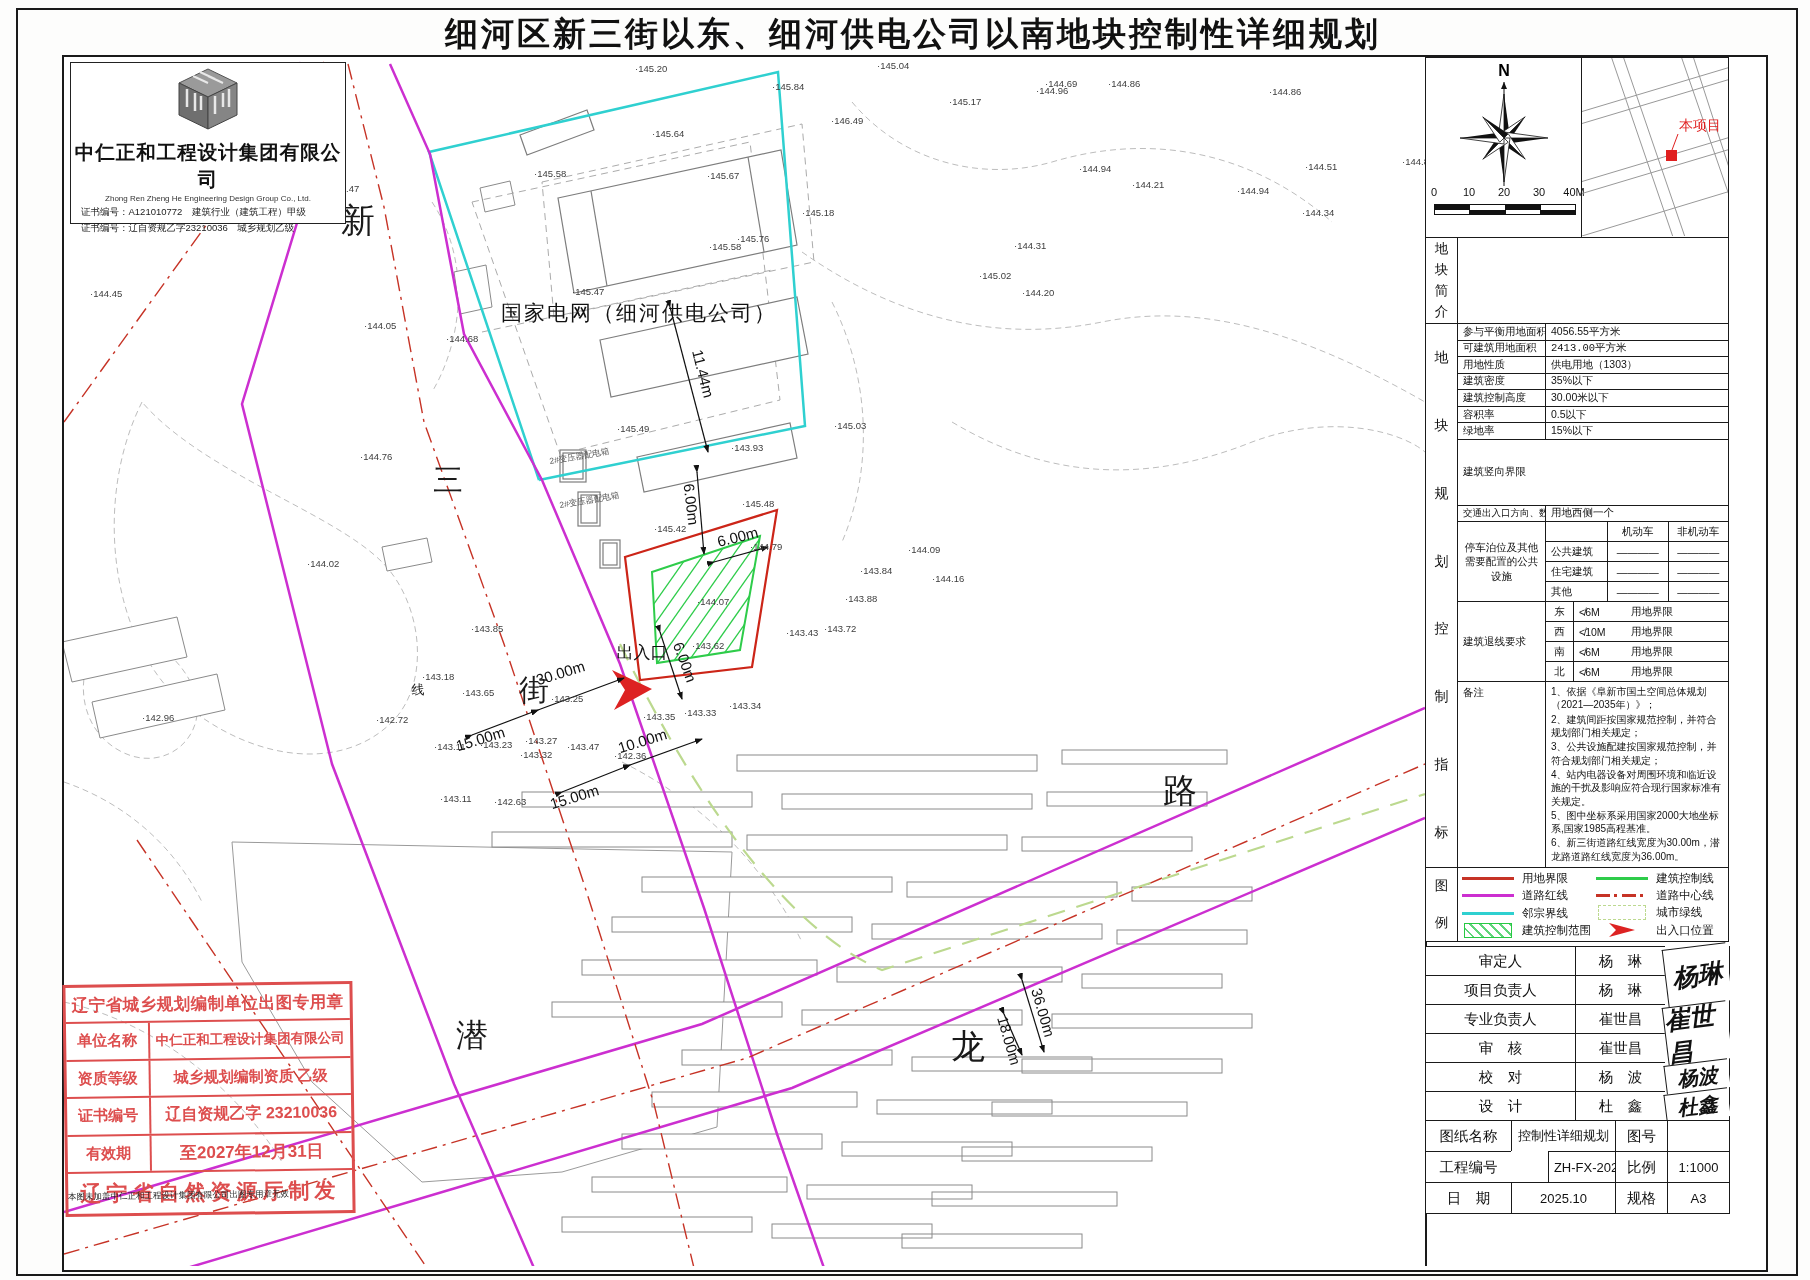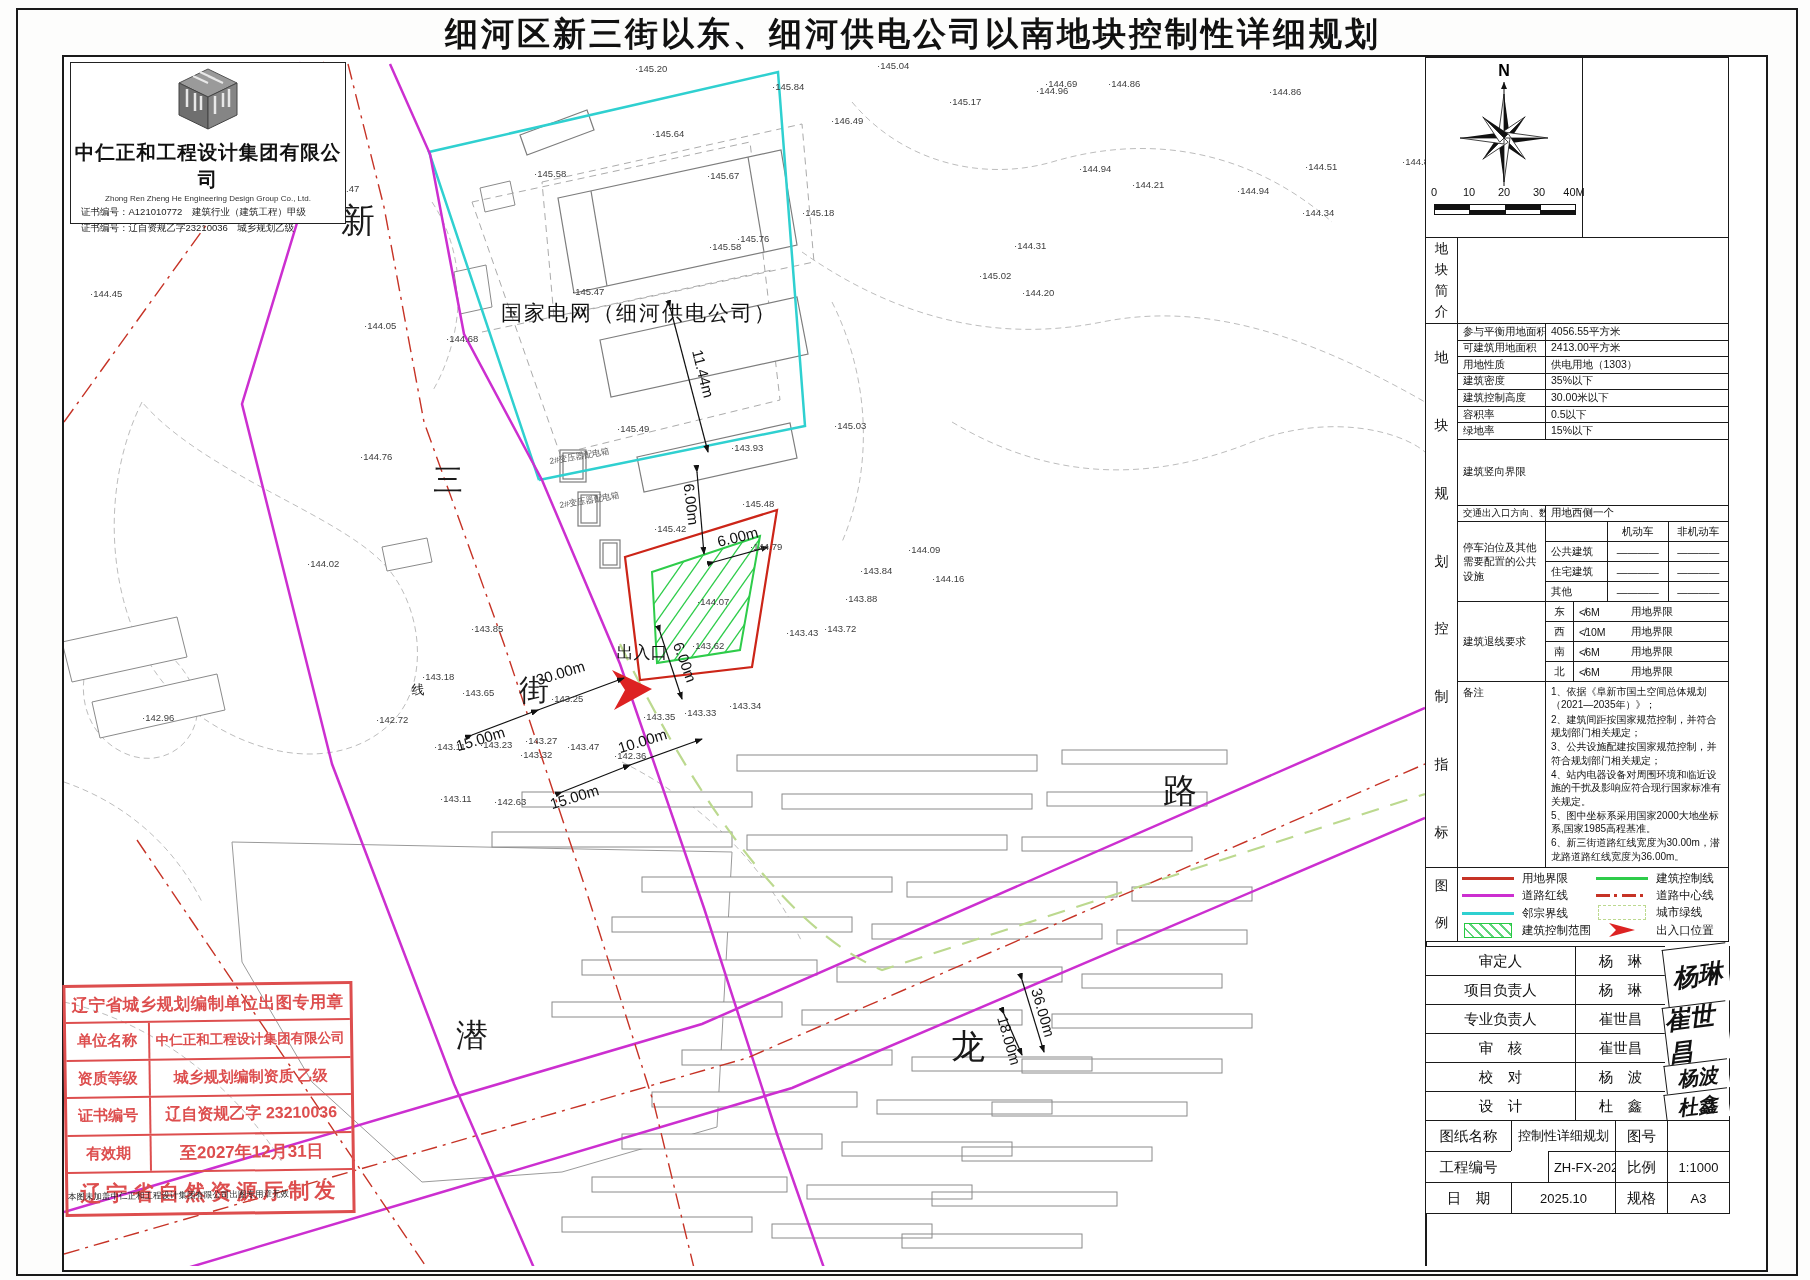--- a/index.html
+++ b/index.html
@@ -22,21 +22,21 @@
   .co-name{font-size:19.5px;font-weight:bold;letter-spacing:1px;margin-top:2px;}
   .co-en{font-size:8px;color:#333;margin-top:1px;}
   .co-cert{font-size:9.5px;text-align:left;padding-left:10px;margin-top:3px;color:#222;}
   
   .panel-box{border:1.5px solid #1a1a1a;background:#fff;box-sizing:border-box;}
   .spine{border-right:1px solid #1a1a1a;display:flex;flex-direction:column;justify-content:space-around;
          align-items:center;font-size:13.5px;box-sizing:border-box;}
   .row{display:flex;border-bottom:1px solid #1a1a1a;box-sizing:border-box;}
   .row:last-child{border-bottom:none;}
   .cell{border-right:1px solid #1a1a1a;box-sizing:border-box;display:flex;align-items:center;
-        padding:0 5px;font-size:10.5px;overflow:hidden;white-space:nowrap;}
+        padding:0 5px;font-size:10.5px;overflow:hidden;white-space:nowrap;text-align:center;}
   .cell:last-child{border-right:none;}
   .intro-text{font-size:13px;line-height:1.75;padding:6px 8px;text-indent:2em;text-align:justify;}
   .notes{font-size:10px;line-height:1.33;padding:3px 5px;white-space:normal;}
   .notes div{margin-bottom:1px;}
   
   .lg-row{display:flex;align-items:center;height:18px;}
   .lg-sw{width:52px;margin-right:8px;display:flex;align-items:center;justify-content:center;flex:none;}
   .lg-label{font-size:11.5px;}
   .sw-line{width:52px;height:0;border-top:3px solid;}
   .sw-dashdot{width:52px;height:3px;background:repeating-linear-gradient(90deg,#c63326 0 14px,transparent 14px 18px,#c63326 18px 21px,transparent 21px 26px);}
@@ -336,20 +336,38 @@
           <span class="vtick" style="left: 75%;">30</span>
           <span class="vtick" style="left: 100%;">40M</span>
         </div>
       <div style="position:absolute;left:8px;top:146px;width:140px;height:9px;display:flex;border:1px solid #111;">
         <div style="flex:1;background:linear-gradient(180deg,#111 0 50%,#fff 50% 100%);"></div>
         <div style="flex:1;background:linear-gradient(180deg,#fff 0 50%,#111 50% 100%);border-left:1px solid #111;"></div>
         <div style="flex:1;background:linear-gradient(180deg,#111 0 50%,#fff 50% 100%);border-left:1px solid #111;"></div>
         <div style="flex:1;background:linear-gradient(180deg,#fff 0 50%,#111 50% 100%);border-left:1px solid #111;"></div>
       </div>
     </div>
+    <div style="flex:1;position:relative;">
+      <svg width="146" height="178" viewBox="0 0 146 178">
+        <g stroke="#999" stroke-width="1" fill="none">
+          <path d="M-5,55 L152,8"></path>
+            <path d="M-5,67 L152,20"></path>
+          <path d="M-5,125 L152,78"></path>
+            <path d="M-5,137 L152,90"></path>
+          <path d="M0,178 L152,132"></path>
+          <path d="M28,-5 L92,182"></path>
+            <path d="M40,-5 L104,182"></path>
+          <path d="M98,-5 L148,140"></path>
+            <path d="M110,-5 L152,125"></path>
+        </g>
+        <line x1="96" y1="76" x2="90" y2="92" stroke="#e02020" stroke-width="1"></line>
+        <rect x="84" y="92" width="11" height="11" fill="#e02020"></rect>
+        <text x="97" y="72" fill="#e02020" font-size="14" id="locmap-label">本项目</text>
+      </svg>
+    </div>
   </div>
 
   <div class="abs panel-box" style="left:1425px;top:238px;width:304px;height:86px;display:flex;border-top:none;">
     <div class="spine vspread" style="width:32px;">
         <span>地</span>
         <span>块</span>
         <span>简</span>
         <span>介</span>
       </div>
   </div>
@@ -365,21 +383,21 @@
         <span>指</span>
         <span>标</span>
       </div>
     <div style="flex:1;display:flex;flex-direction:column;">
       <div class="row" style="height:20px;">
           <div class="cell" style="width:88px;">参与平衡用地面积</div>
           <div class="cell" style="flex:1;">4056.55平方米</div>
         </div>
       <div class="row" style="height:20px;">
           <div class="cell" style="width:88px;">可建筑用地面积</div>
-          <div class="cell" style="flex:1;">2413.00平方米</div>
+          <div class="cell" style="flex:1;font-family:Liberation Mono, monospace;">2413.00平方米</div>
         </div>
       <div class="row" style="height:20px;">
           <div class="cell" style="width:88px;">用地性质</div>
           <div class="cell" style="flex:1;">供电用地（1303）</div>
         </div>
       <div class="row" style="height:20px;">
           <div class="cell" style="width:88px;">建筑密度</div>
           <div class="cell" style="flex:1;">35%以下</div>
         </div>
       <div class="row" style="height:20px;">

